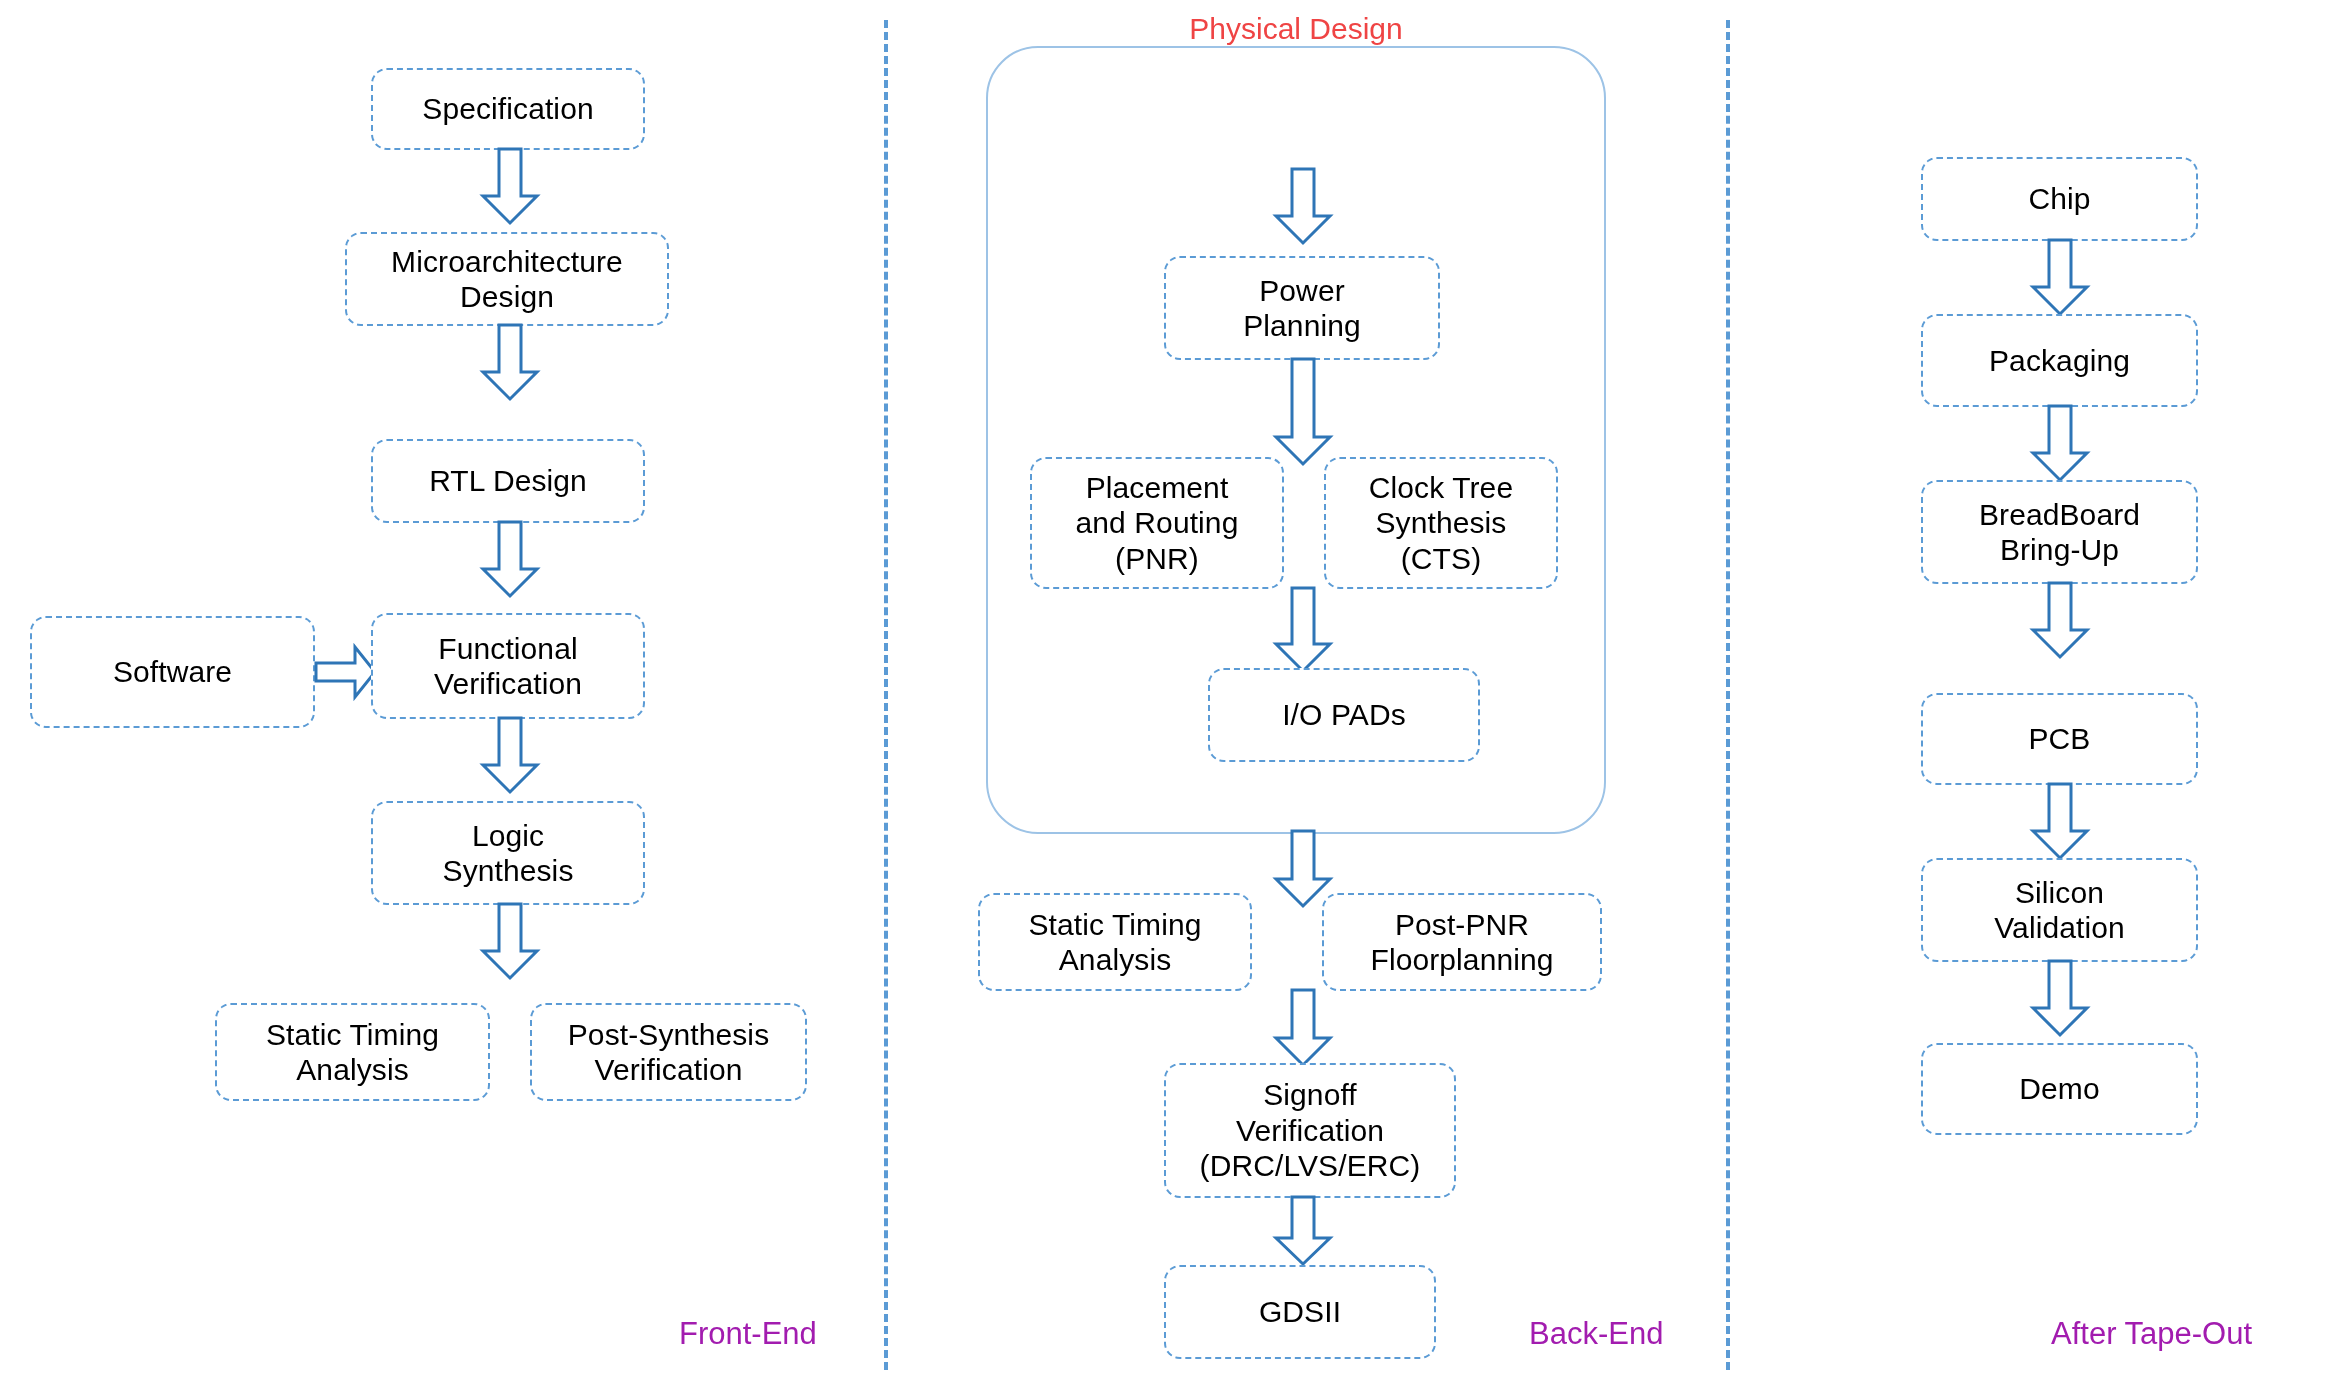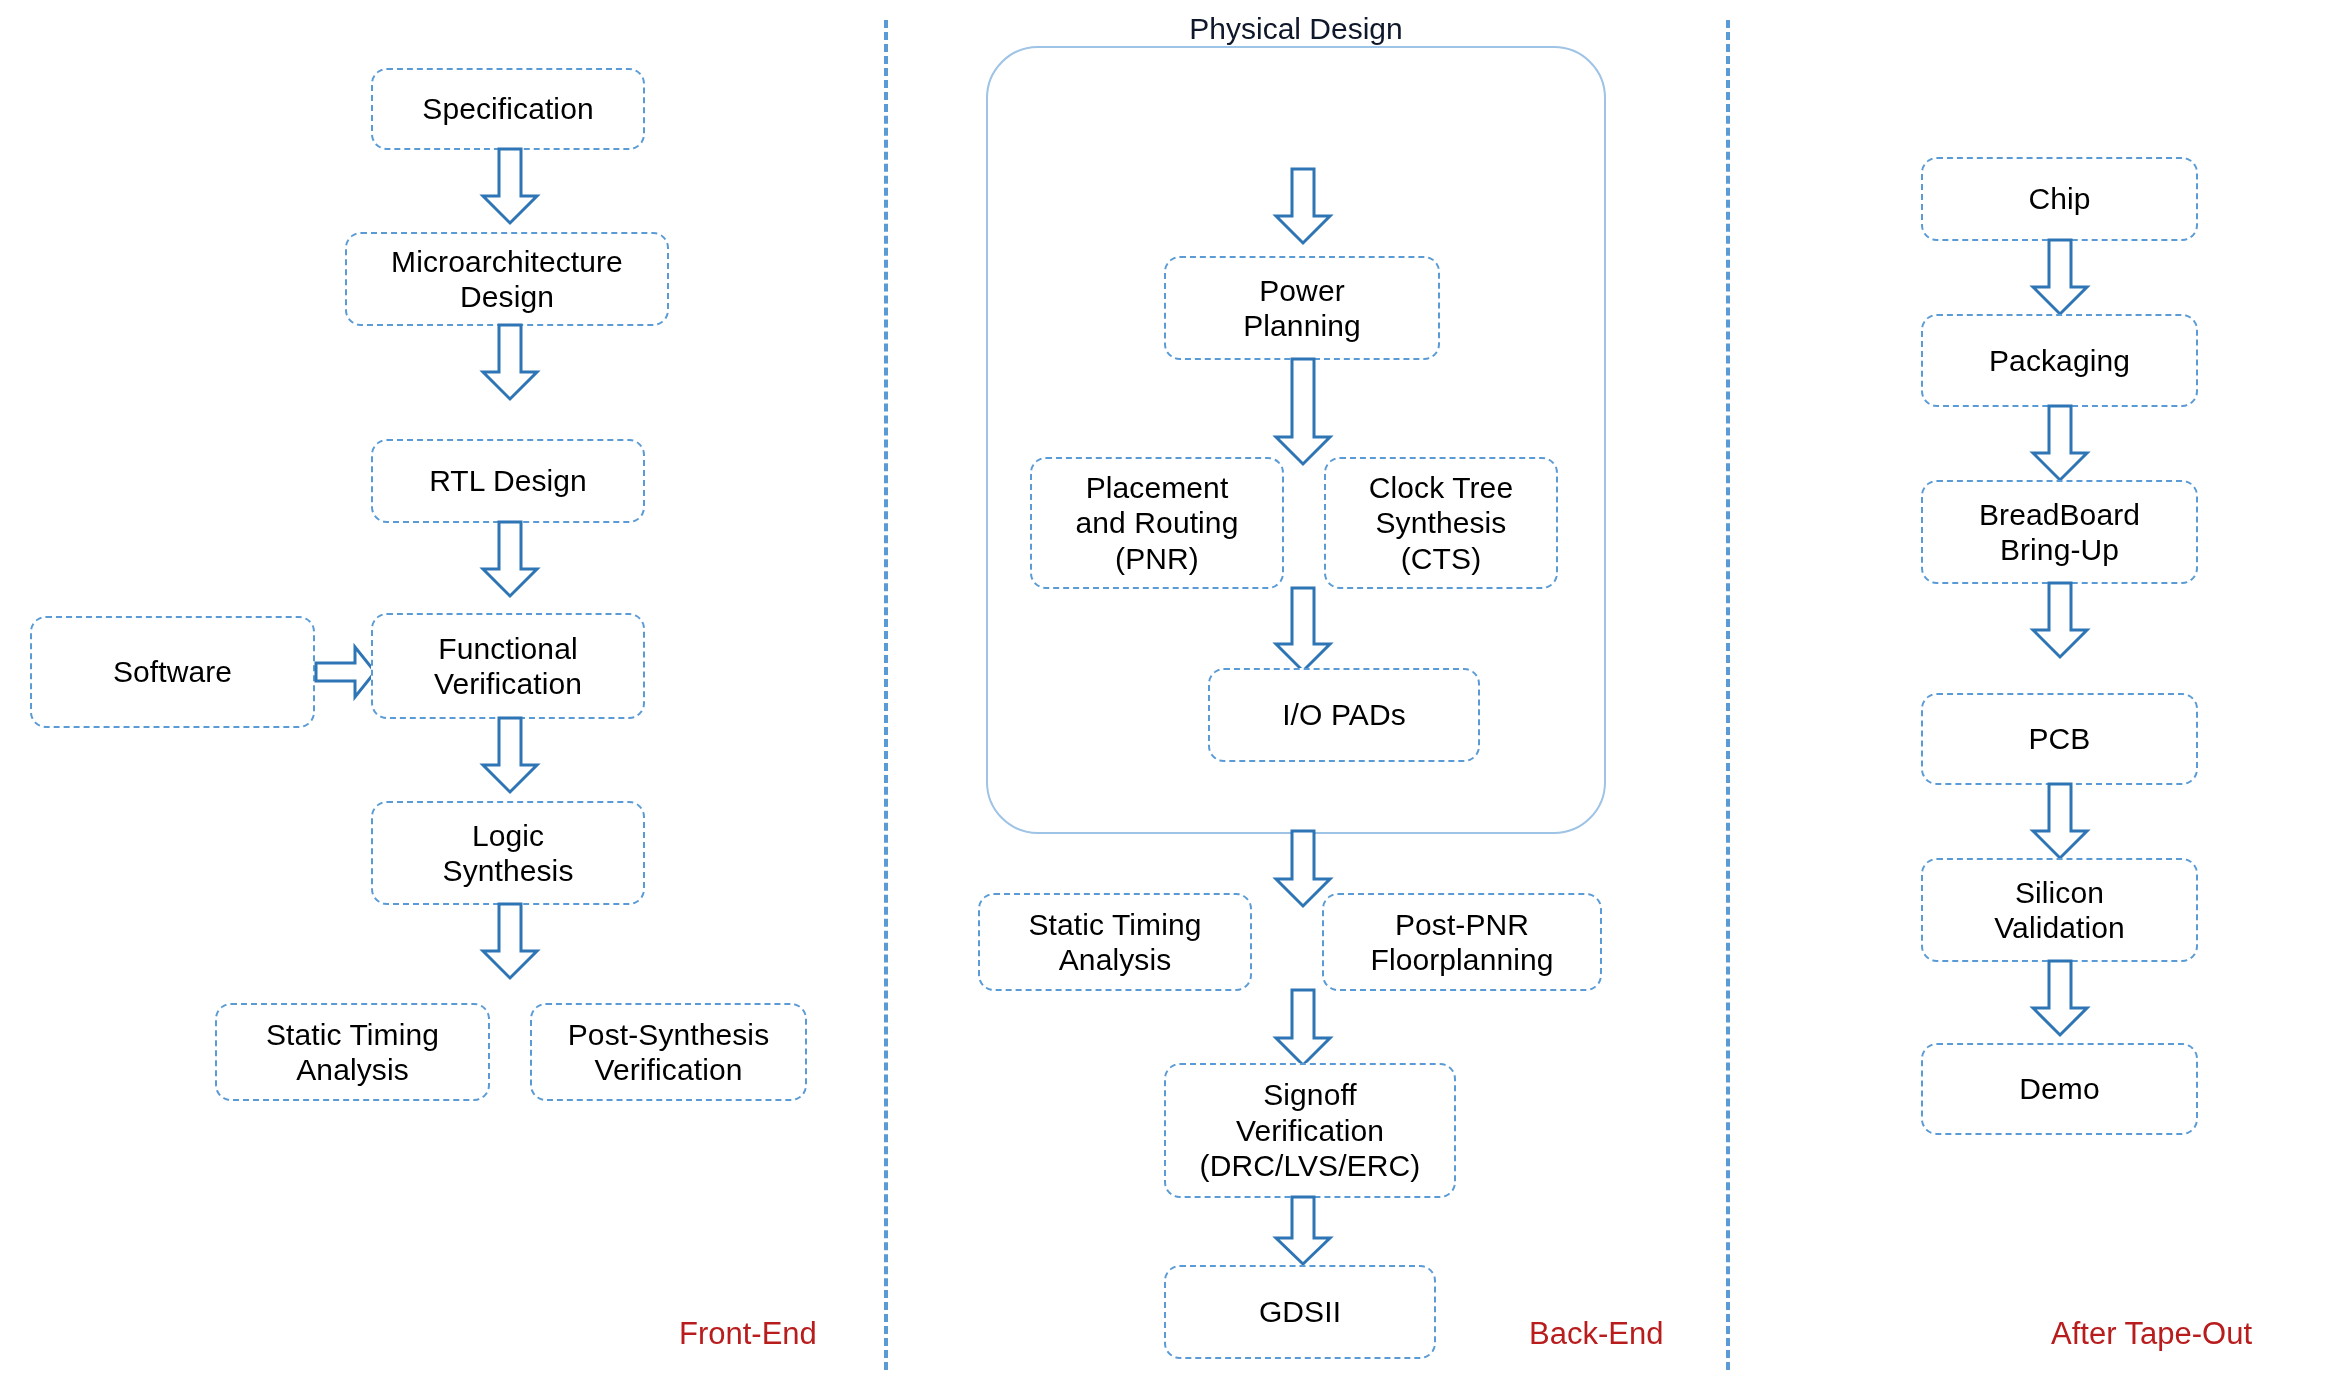--- a/index.html
+++ b/index.html
@@ -41,38 +41,38 @@
   
   .group-box {
     position: absolute;
     box-sizing: border-box;
     border: 2.5px solid #9dc3e6;
     border-radius: 52px;
     background: transparent;
   }
   .group-title {
     position: absolute;
-    color: #0f172a;
+    color: #ef4444;
     font-size: 30px;
     line-height: 1.1;
     white-space: nowrap;
     text-align: center;
   }
 
   
   .divider {
     position: absolute;
     width: 0;
     border-left: 4px dashed #5b9bd5;
   }
 
   
   .stage-label {
     position: absolute;
-    color: #b91c1c;
+    color: #a21caf;
     font-size: 31px;
     white-space: nowrap;
   }
 
   
   .arrow {
     position: absolute;
     pointer-events: none;
   }
   .arrow svg { display: block; overflow: visible; }

